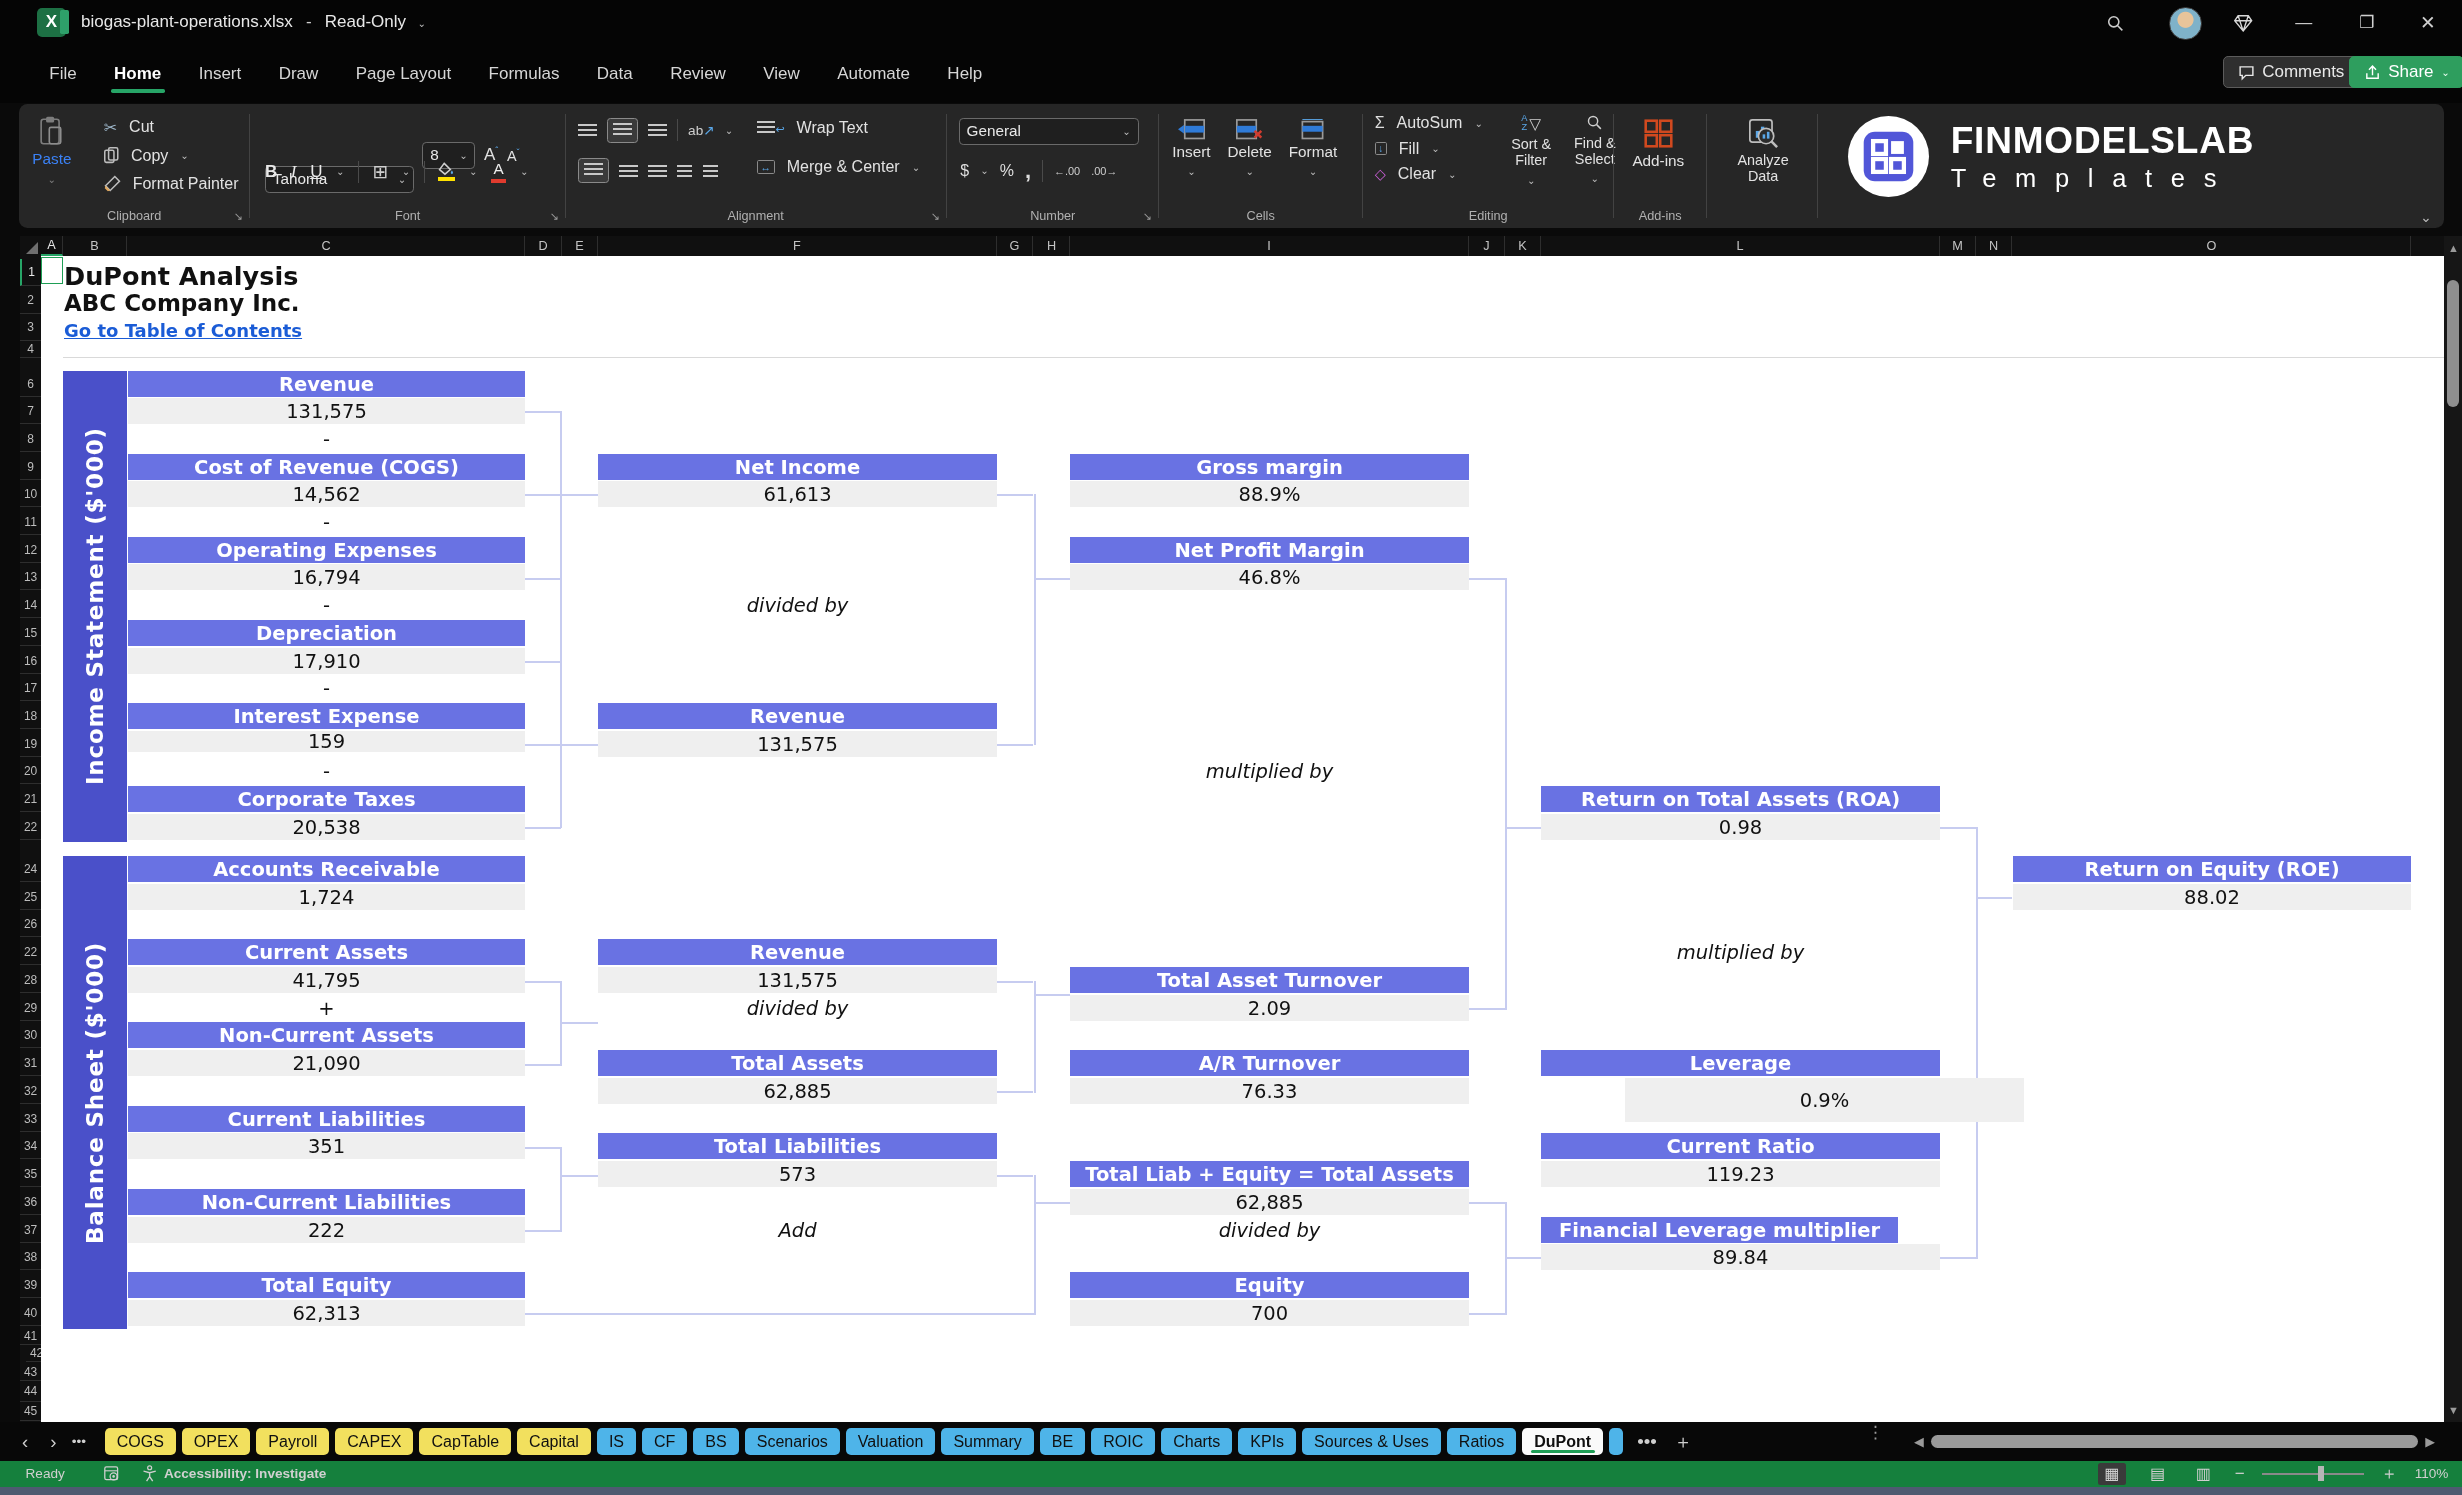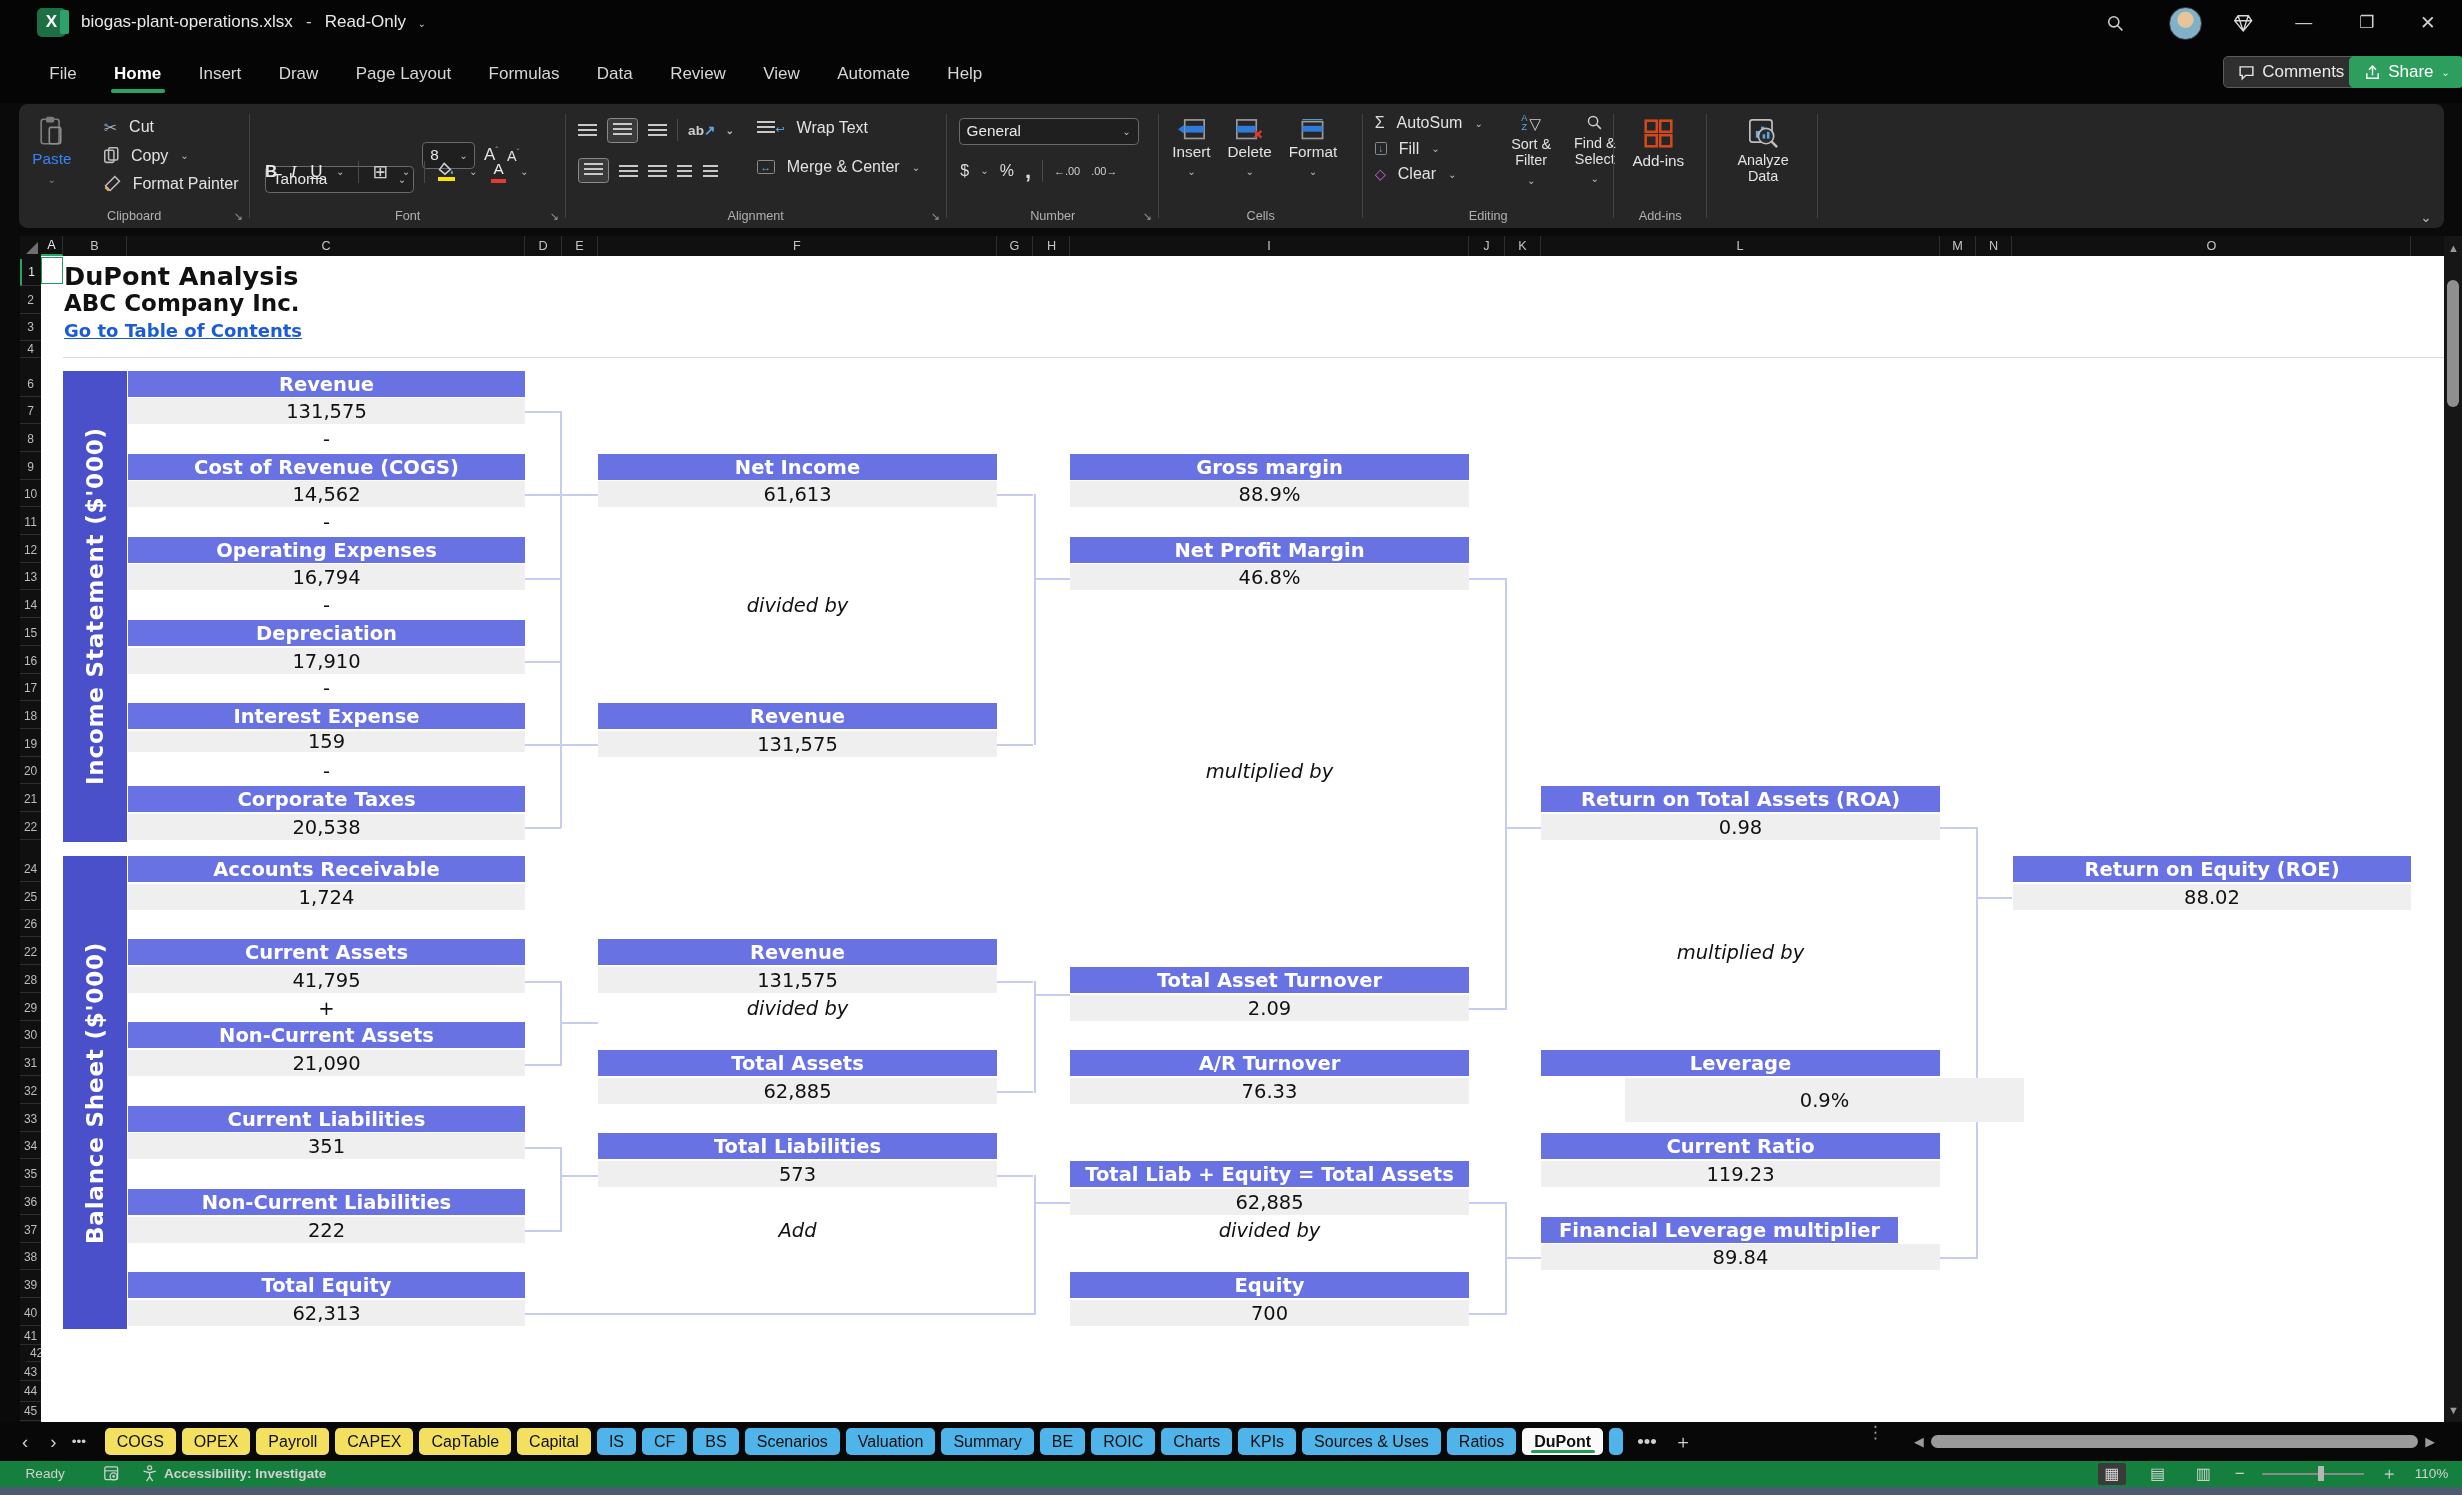--- a/index.html
+++ b/index.html
@@ -239,21 +239,21 @@
           </span>
         <span class="chev">⌄</span>
         <span style="color:#eee;font-size:15.3px;text-align:center;">A<span class="colorbar" style="background:#e03b2e;width:15.3px;"></span></span>
         <span class="chev">⌄</span>
       </div>
       <div class="glabel">Font</div>
       <div class="launcher">↘</div>
     </div>
 
     <div class="group" style="left:546px;width:382px;">
-      <div style="position:absolute;left:13.6px;top:13.6px;display:flex;gap:10.2px;align-items:center;font-weight:bold;">
+      <div style="position:absolute;left:13.6px;top:13.6px;display:flex;gap:10.2px;align-items:center;">
         <span class="il"></span>
         <span class="selbox"><span class="il"></span></span>
         <span class="il"></span>
         <span style="width:0.8px;height:22px;background:#4a4a4a;"></span>
         <span style="color:#cfcfcf;font-size:13.6px;"><span>ab</span><span style="color:#5aa7e8;">↗</span></span>
         <span class="chev">⌄</span>
       </div>
       <div style="position:absolute;left:13.6px;top:54px;display:flex;gap:10.2px;align-items:center;">
         <span class="selbox"><span class="il"></span></span>
         <span class="il"></span>
@@ -385,20 +385,35 @@
             <rect x="14" y="9" width="4" height="13" fill="#5aa7e8"></rect>
             <circle cx="20" cy="20" r="9" fill="#2b2b2b" stroke="#bdbdbd" stroke-width="2"></circle>
             <line x1="26" y1="26" x2="33" y2="33" stroke="#bdbdbd" stroke-width="3"></line>
             <rect x="16" y="18" width="3" height="5" fill="#5aa7e8"></rect>
             <rect x="21" y="15" width="3" height="8" fill="#5aa7e8"></rect>
           </svg>
         <span style="font-size:14.4px;line-height:16px;">Analyze Data</span>
       </div>
     </div>
 
+    <div id="fml">
+      <div id="fml-circle">
+        <svg width="53" height="53" viewBox="0 0 62 62">
+            <rect x="2" y="2" width="58" height="58" rx="13" fill="#5156d8"></rect>
+            <rect x="13" y="13" width="15" height="15" fill="none" stroke="#fff" stroke-width="5"></rect>
+            <rect x="34" y="13" width="15" height="15" fill="#fff"></rect>
+            <rect x="13" y="34" width="15" height="15" fill="none" stroke="#fff" stroke-width="5"></rect>
+            <rect x="34" y="34" width="15" height="15" fill="none" stroke="#fff" stroke-width="5"></rect>
+          </svg>
+      </div>
+      <div>
+        <div id="fml-title">FINMODELSLAB</div>
+        <div id="fml-sub">Templates</div>
+      </div>
+    </div>
     <div style="position:absolute;right:12px;bottom:3.4px;color:#bdbdbd;font-size:13.6px;">⌄</div>
   </div>
 
   <div id="selectall"></div>
   <div id="colheads">
       <div class="colhead first" style="left: 0px; width: 22px;">A</div>
       <div class="colhead" style="left: 22px; width: 64px;">B</div>
       <div class="colhead" style="left: 87px; width: 397px;">C</div>
       <div class="colhead" style="left: 484px; width: 37px;">D</div>
       <div class="colhead" style="left: 521px; width: 36px;">E</div>

